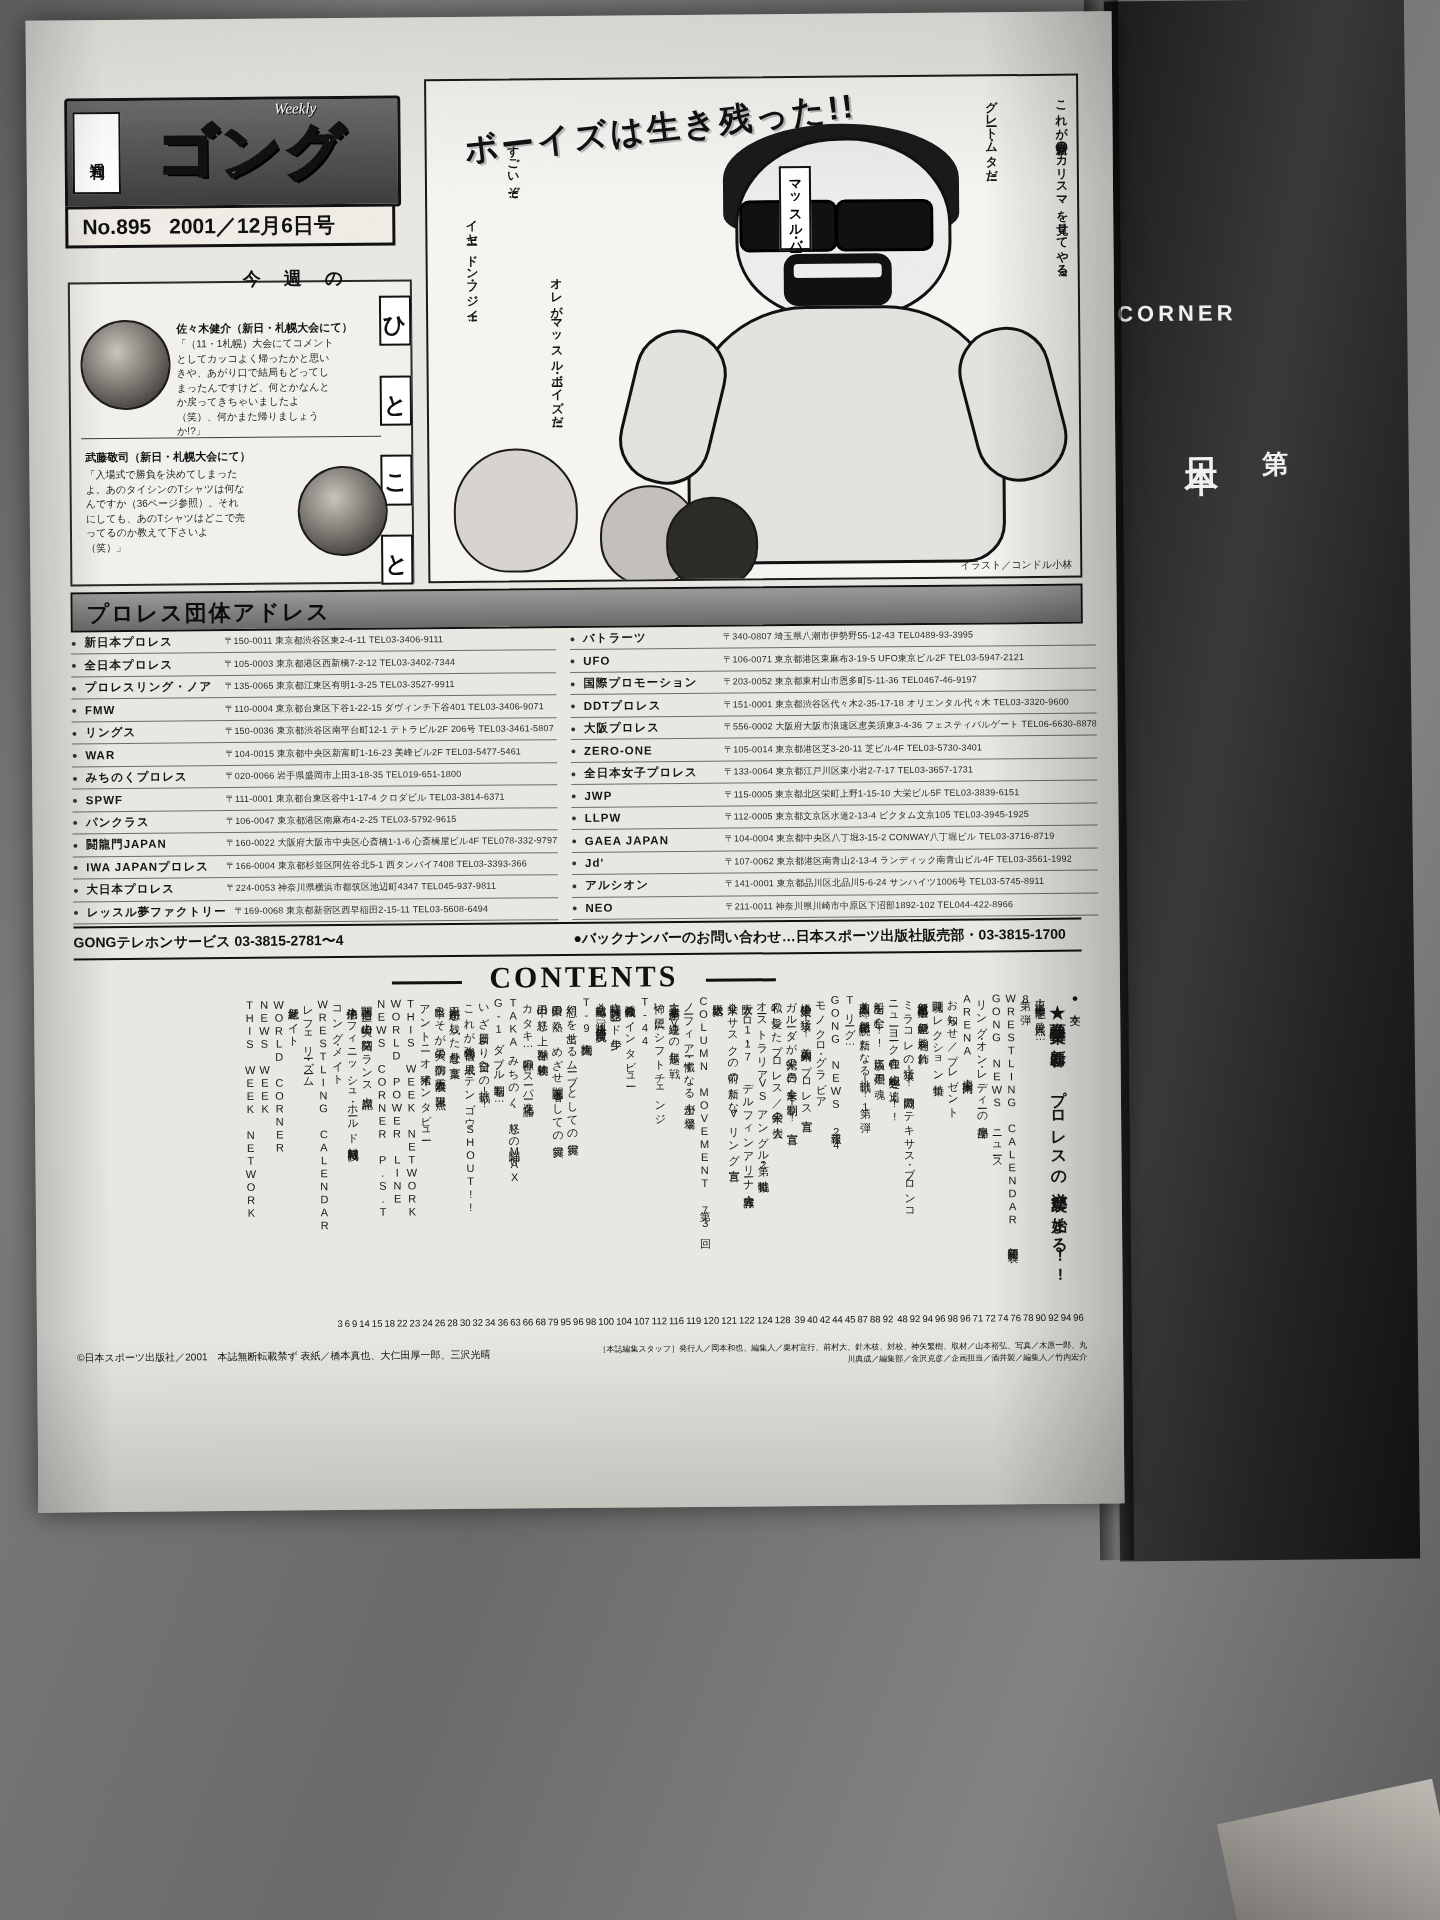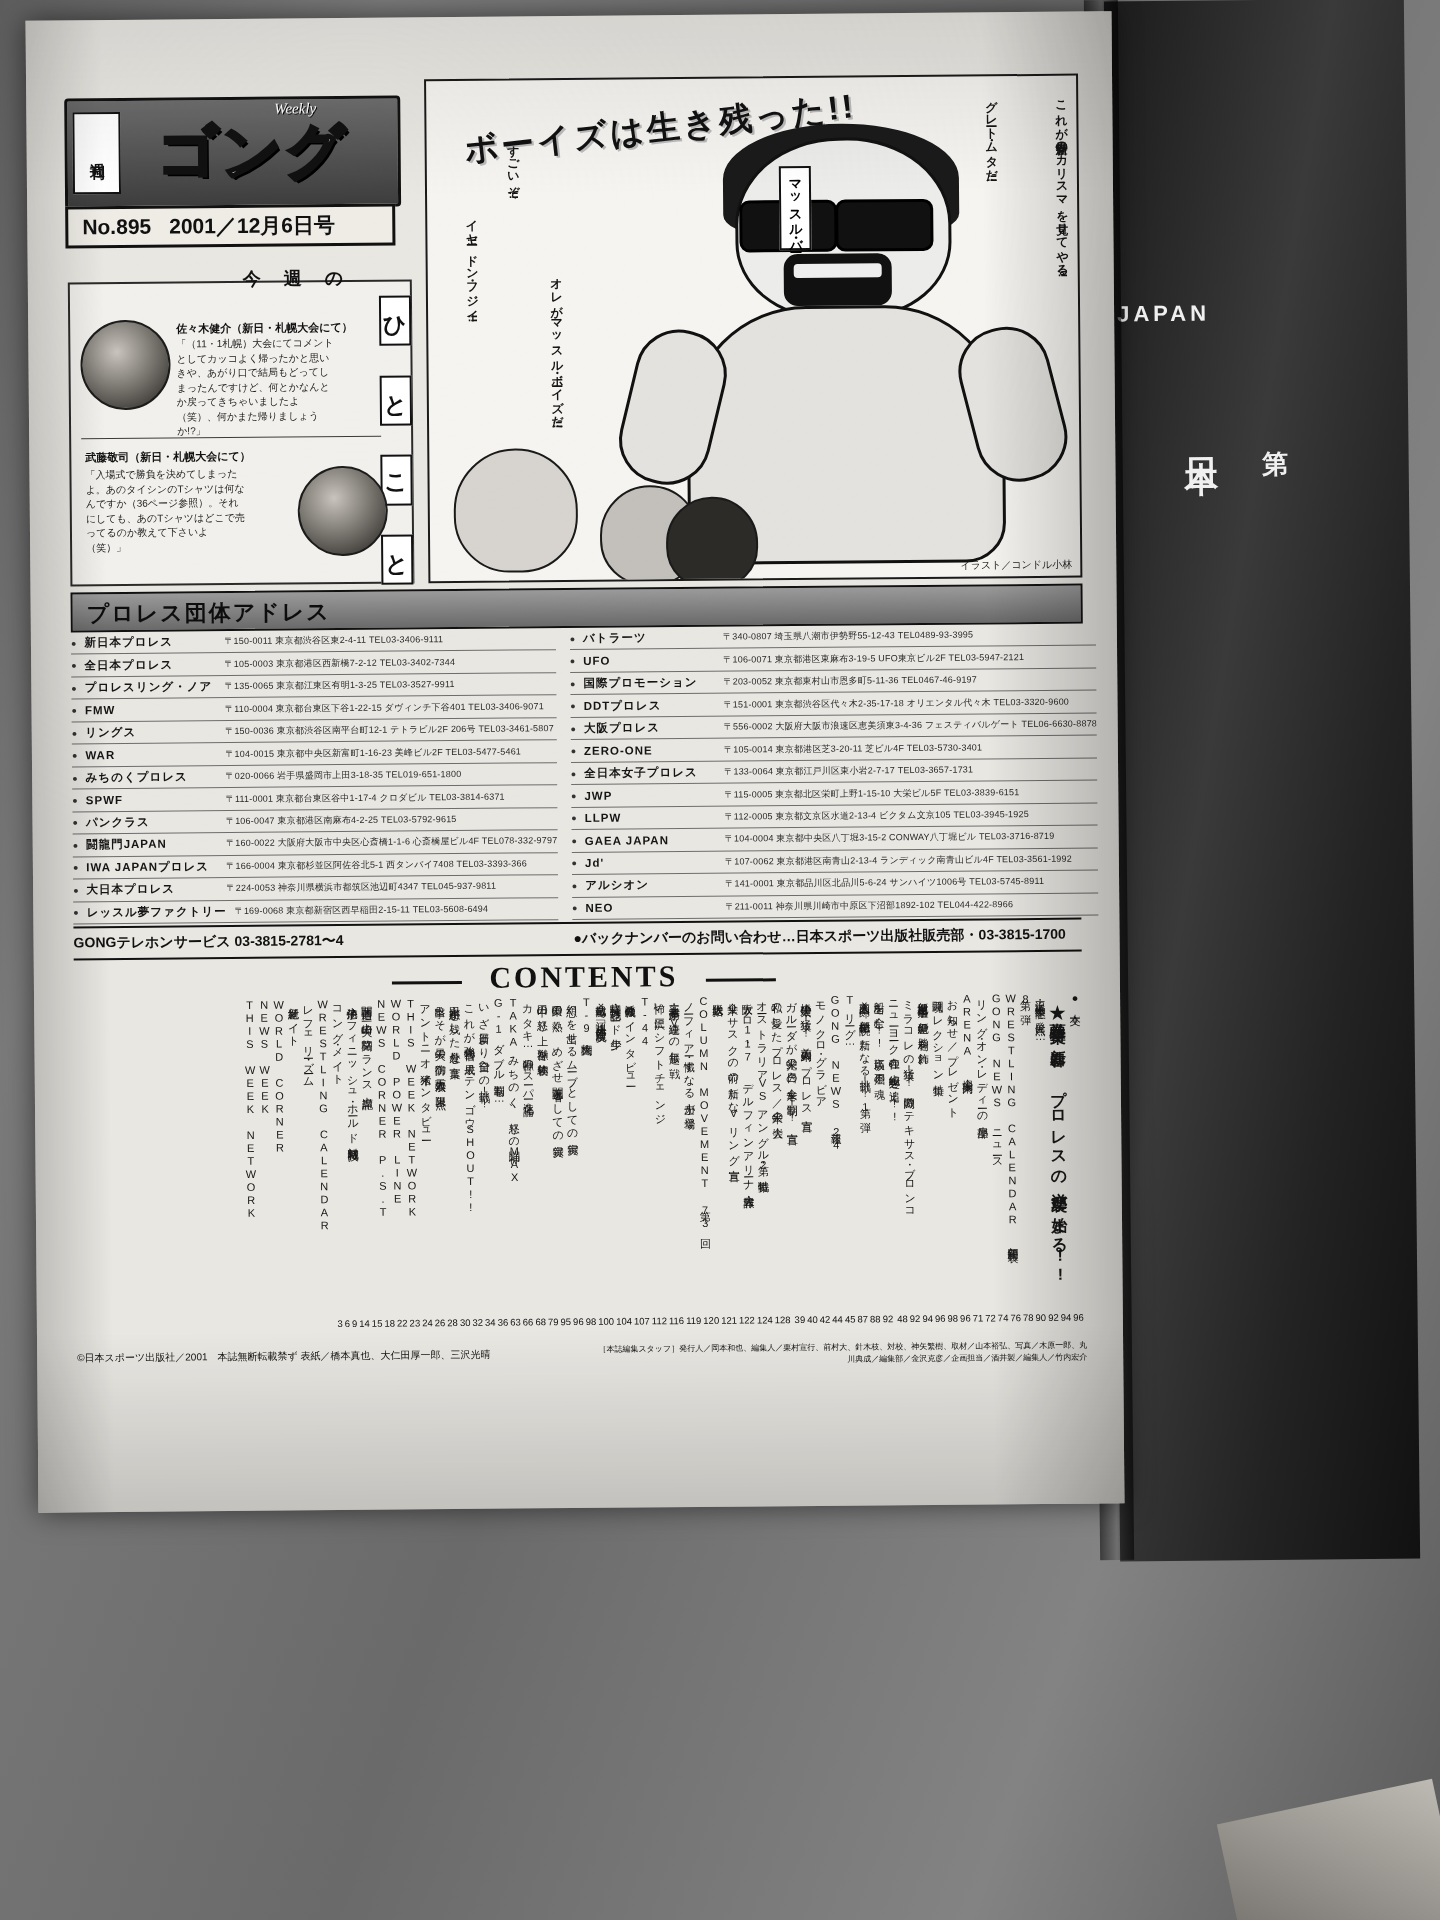--- a/index.html
+++ b/index.html
@@ -215,21 +215,21 @@
     transform:rotate(-12deg);
   }
 </style>
 </head>
 <body>
 
 <div id="photo">
 
   <div id="nextpage">
     <div class="np-txt" style="left:70px;top:430px;font-size:34px;">日本</div>
-    <div class="np-txt" style="left:10px;top:300px;font-size:22px;writing-mode:horizontal-tb;">JAPAN</div>
+    <div class="np-txt" style="left:10px;top:300px;font-size:22px;writing-mode:horizontal-tb;">CORNER</div>
     <div class="np-txt" style="left:150px;top:430px;font-size:26px;">第</div>
   </div>
   <div id="gutter"></div>
 
   <div id="page">
 
     <div class="logo-box">
       <div class="logo-main">ゴング</div>
     </div>
     <div class="logo-kanji">週刊</div>

